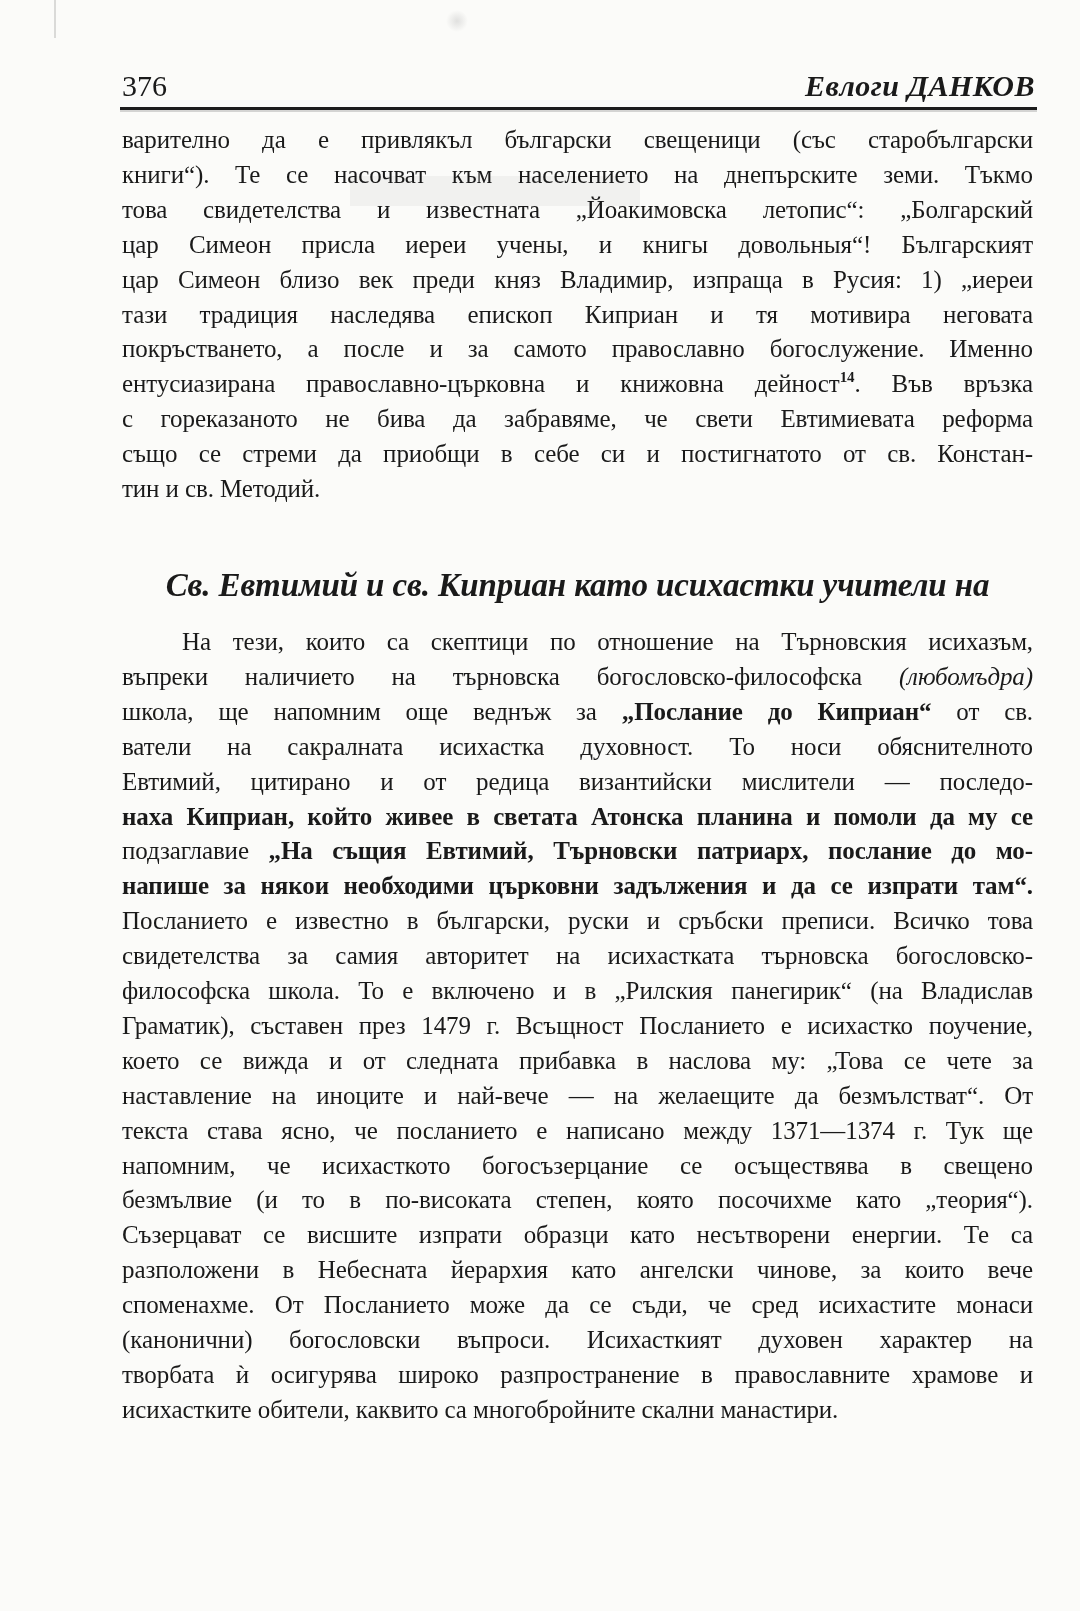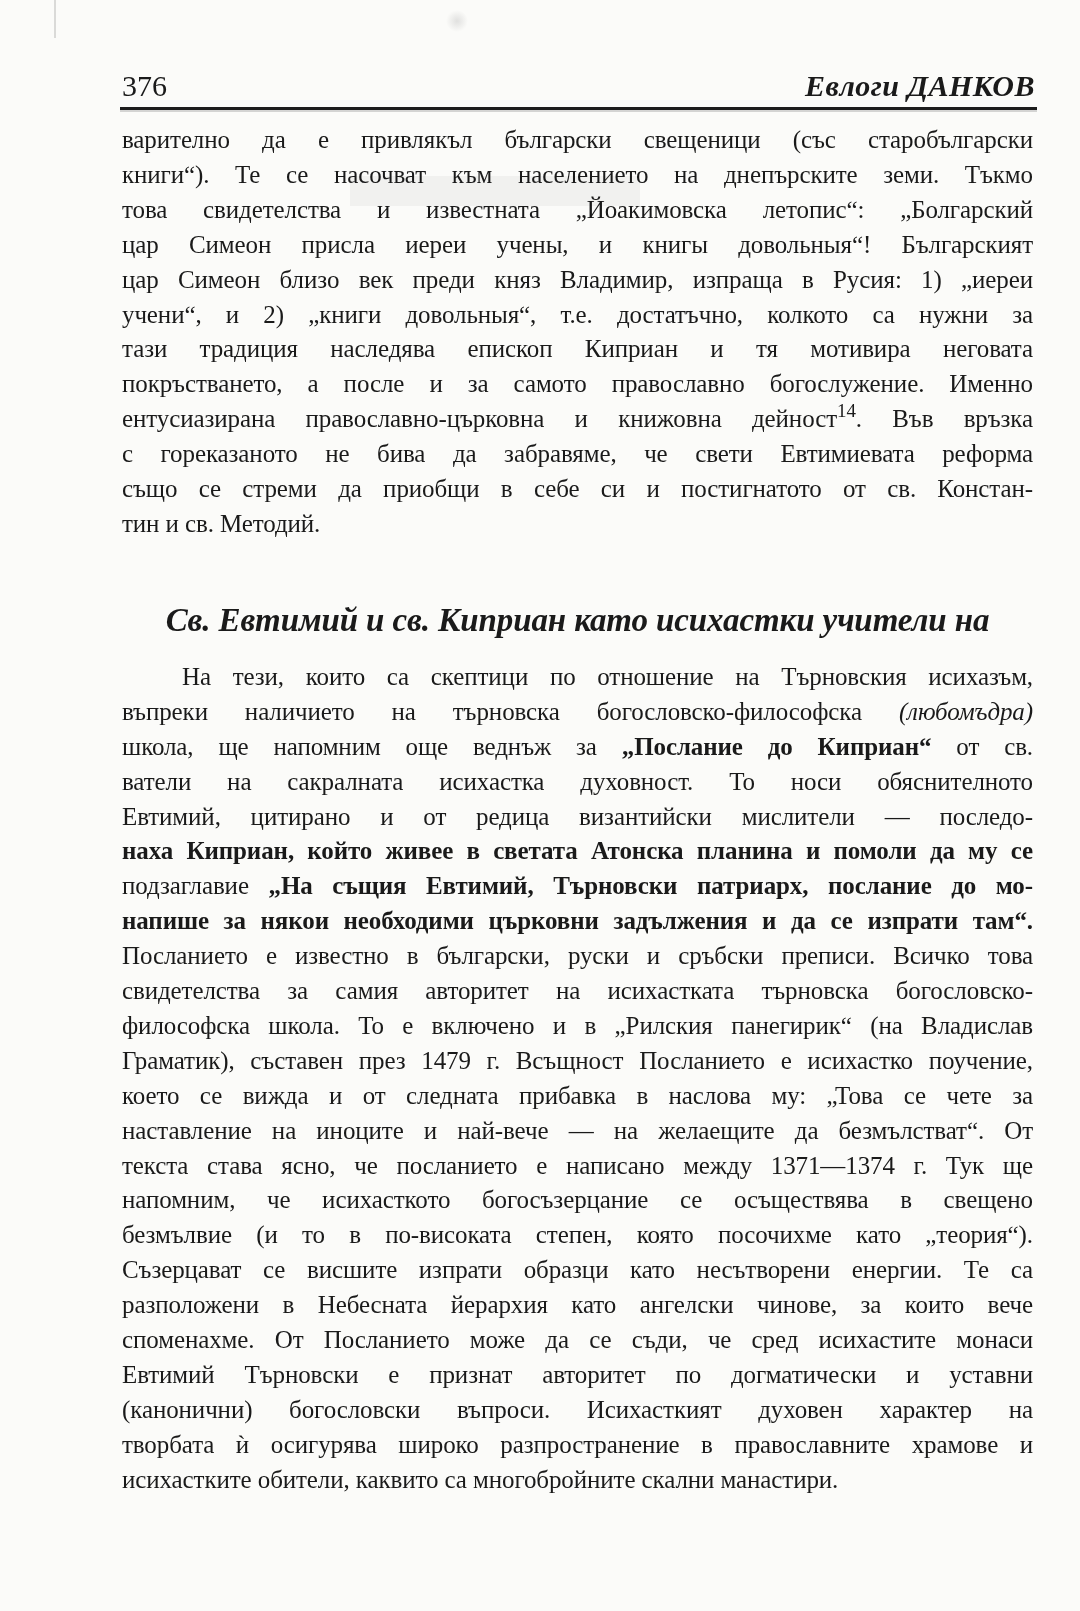--- a/index.html
+++ b/index.html
@@ -49,21 +49,21 @@
   .para .line {
     line-height: 34.9px;
     text-align: justify;
     text-align-last: justify;
   }
   .para .line.line-last { text-align-last: left; }
   .para-indent .line:first-child { text-indent: 60px; }
 
   .b { font-weight: 700; }
   .i { font-style: italic; }
-  sup { font-size: 19px; line-height: 0; position: relative; top: -1px; }
+  sup { font-size: 15px; line-height: 0; position: relative; top: -1px; font-weight: bold; }
 
   .heading {
     margin-top: 56px; margin-bottom: 17px;
     text-align: center;
     font-weight: 700; font-style: italic;
     font-size: 33px;
   }
   .heading .hline { line-height: 45px; }
 </style>
 </head>
@@ -80,21 +80,20 @@
   </div>
   <div class="rule"></div>
 
   <div class="content">
     <div class="para">
         <div class="line"><span>варително да е привлякъл български свещеници (със старобългарски</span></div>
         <div class="line"><span>книги“). Те се насочват към населението на днепърските земи. Тъкмо</span></div>
         <div class="line"><span>това свидетелства и известната „Йоакимовска летопис“: „Болгарский</span></div>
         <div class="line"><span>цар Симеон присла иереи учены, и книгы довольныя“! Българският</span></div>
         <div class="line"><span>цар Симеон близо век преди княз Владимир, изпраща в Русия: 1) „иереи</span></div>
-        <div class="line"><span>учени“, и 2) „книги довольныя“, т.е. достатъчно, колкото са нужни за</span></div>
         <div class="line"><span>тази традиция наследява епископ Киприан и тя мотивира неговата</span></div>
         <div class="line"><span>покръстването, а после и за самото православно богослужение. Именно</span></div>
         <div class="line"><span>ентусиазирана православно-църковна и книжовна дейност</span><sup>14</sup><span>. Във връзка</span></div>
         <div class="line"><span>с гореказаното не бива да забравяме, че свети Евтимиевата реформа</span></div>
         <div class="line"><span>също се стреми да приобщи в себе си и постигнатото от св. Констан-</span></div>
         <div class="line line-last"><span>тин и св. Методий.</span></div>
       </div>
 
     <div class="heading">
       <div class="hline">Св. Евтимий и св. Киприан като исихастки учители на</div>
@@ -114,19 +113,18 @@
         <div class="line"><span>философска школа. То е включено и в „Рилския панегирик“ (на Владислав</span></div>
         <div class="line"><span>Граматик), съставен през 1479 г. Всъщност Посланието е исихастко поучение,</span></div>
         <div class="line"><span>което се вижда и от следната прибавка в наслова му: „Това се чете за</span></div>
         <div class="line"><span>наставление на иноците и най-вече — на желаещите да безмълстват“. От</span></div>
         <div class="line"><span>текста става ясно, че посланието е написано между 1371—1374 г. Тук ще</span></div>
         <div class="line"><span>напомним, че исихасткото богосъзерцание се осъществява в свещено</span></div>
         <div class="line"><span>безмълвие (и то в по-високата степен, която посочихме като „теория“).</span></div>
         <div class="line"><span>Съзерцават се висшите изпрати образци като несътворени енергии. Те са</span></div>
         <div class="line"><span>разположени в Небесната йерархия като ангелски чинове, за които вече</span></div>
         <div class="line"><span>споменахме. От Посланието може да се съди, че сред исихастите монаси</span></div>
-        <div class="line"><span>Евтимий Търновски е признат авторитет по догматически и уставни</span></div>
         <div class="line"><span>(канонични) богословски въпроси. Исихасткият духовен характер на</span></div>
         <div class="line"><span>творбата ѝ осигурява широко разпространение в православните храмове и</span></div>
         <div class="line line-last"><span>исихастките обители, каквито са многобройните скални манастири.</span></div>
       </div>
   </div>
 </div>
 
 </body></html>

